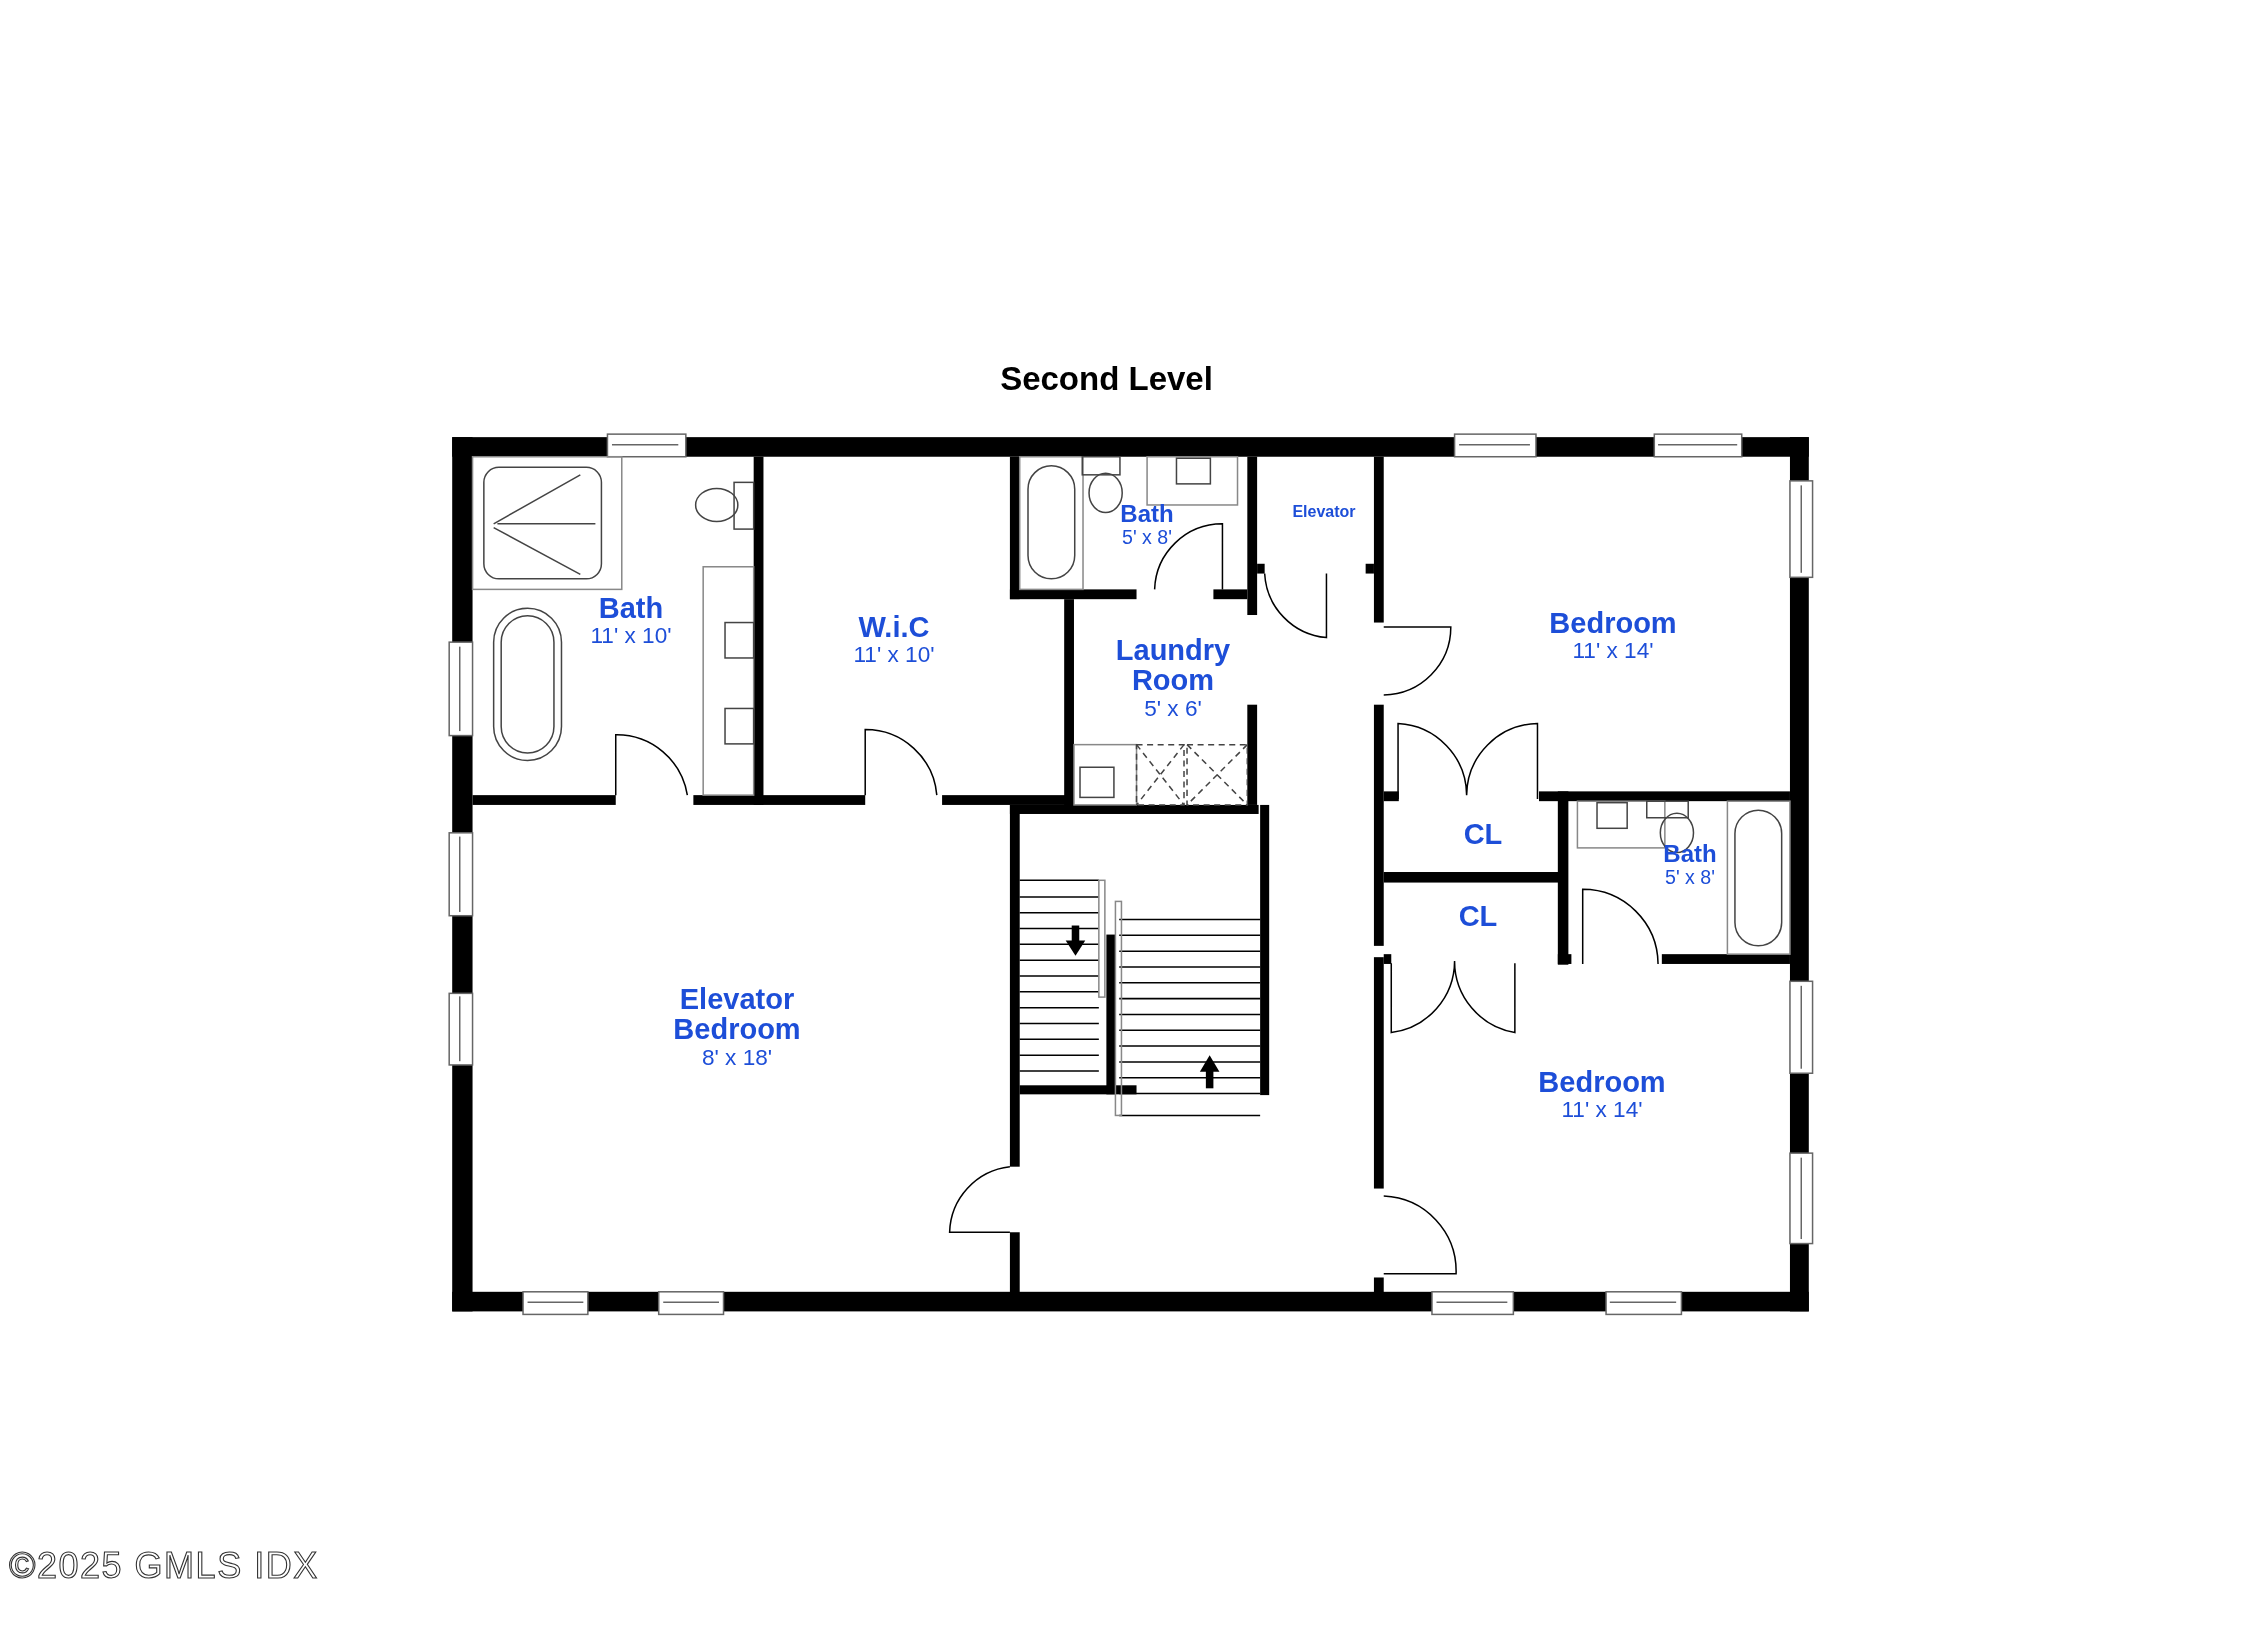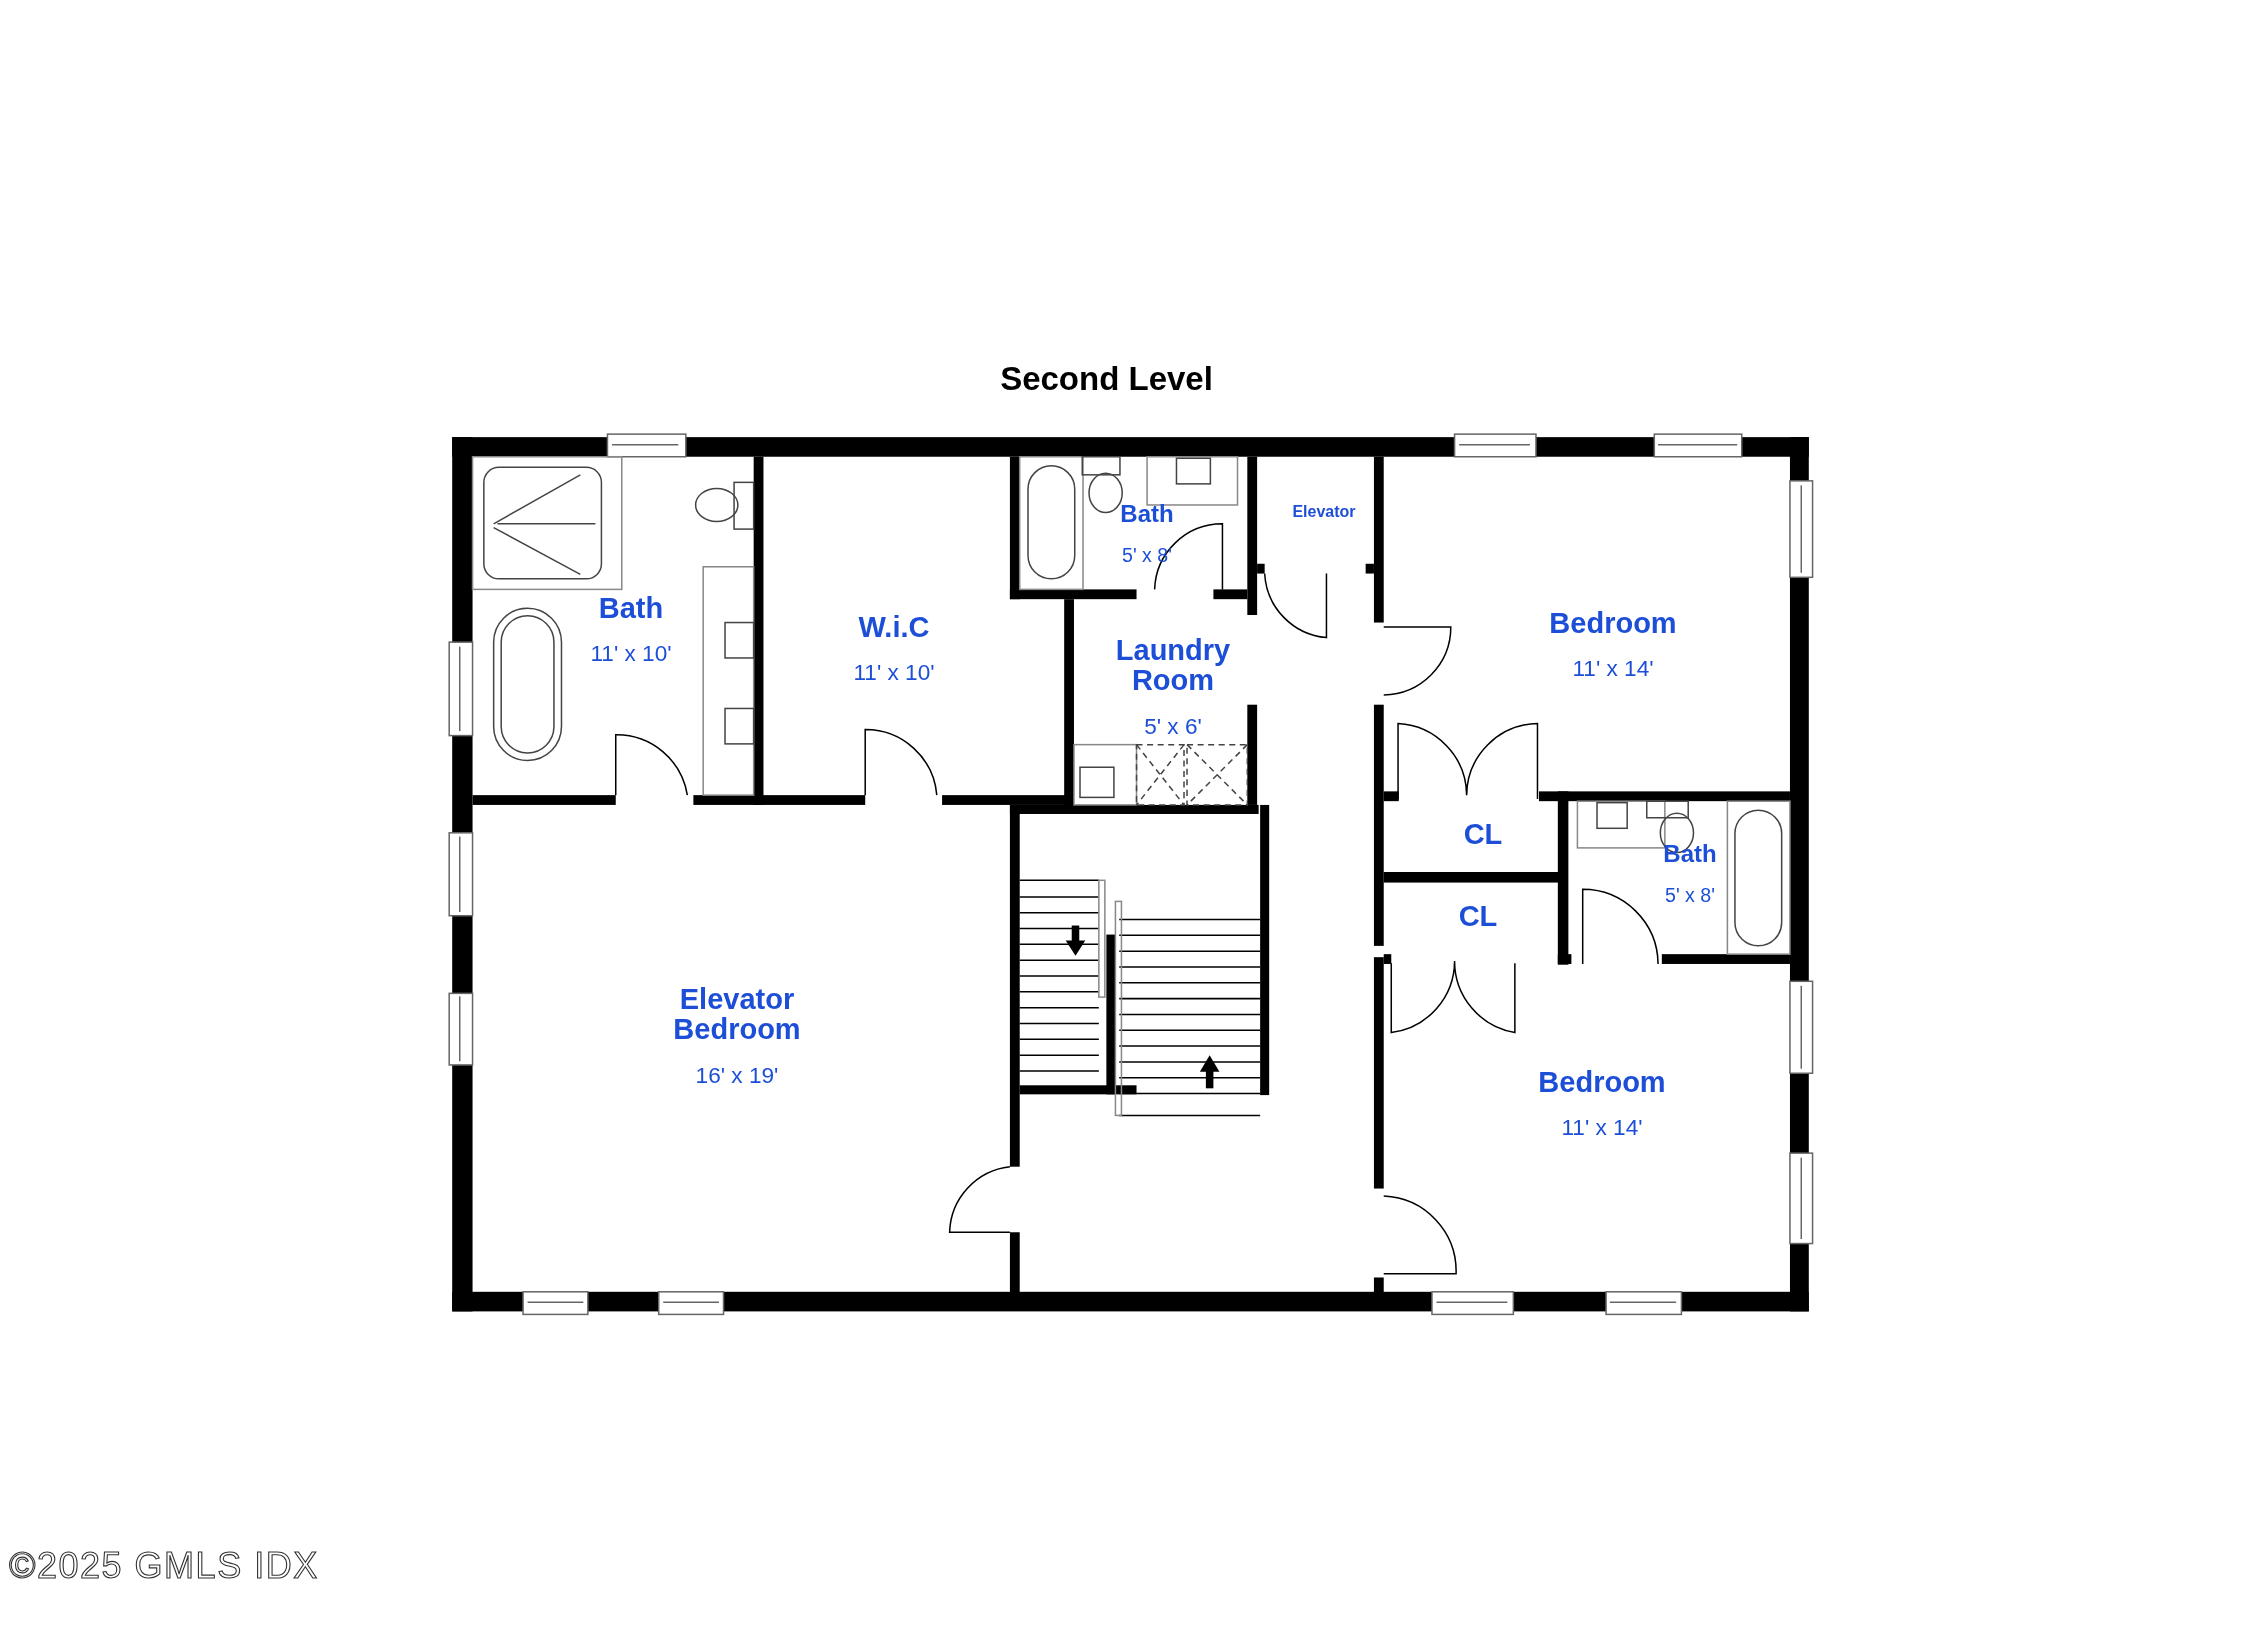--- a/index.html
+++ b/index.html
@@ -1,21 +1,21 @@
 <!DOCTYPE html>
 <html style="font-size:12px"><head>
 <meta charset="utf-8">
 <style>
   html, body { margin: 0; padding: 0; background: #ffffff; }
   body { width: 2261px; height: 1637px; position: relative; overflow: hidden; font-family: "Liberation Sans", sans-serif; }
   #plan { position: absolute; left: 0; top: 0; width: 2261px; height: 1637px; }
   .title { position: absolute; left: 0; width: 2213px; top: 360px; text-align: center; font-weight: bold; font-size: 33px; color: #000; }
   .room-label { position: absolute; text-align: center; color: #1d4ed8; line-height: 1.05; transform: translate(-50%, 0); white-space: nowrap; }
   .room-name { font-weight: bold; font-size: 29px; display: block; }
-  .room-dim { font-size: 22.6px; display: block; margin-top: 19px; }
+  .room-dim { font-size: 22.6px; display: block; margin-top: 1px; }
   .small-name { font-size: 24px; }
   .watermark { position: absolute; left: 9px; top: 1545px; font-size: 36px; color: transparent; -webkit-text-stroke: 1.1px #333; letter-spacing: 1.5px; font-family: "Liberation Sans", sans-serif; }
   .wall { fill: #000; }
   .fix { fill: #fff; stroke: #000; stroke-width: 2; }
   .thin { fill: none; stroke: #000; stroke-width: 2; }
   .win { fill: #fff; stroke: #666; stroke-width: 2; }
   .dash { fill: none; stroke: #444; stroke-width: 2; stroke-dasharray: 8 6; }
 </style>
 </head>
 <body>
@@ -229,21 +229,21 @@
 <div class="room-label" style="left:1478px; top:901px;">
   <span class="room-name">CL</span>
 </div>
 <div class="room-label" style="left:1690px; top:841px;">
   <span class="room-name small-name">Bath</span>
   <span class="room-dim" style="font-size:19.6px">5' x 8'</span>
 </div>
 <div class="room-label" style="left:737px; top:984px;">
   <span class="room-name">Elevator</span>
   <span class="room-name">Bedroom</span>
-  <span class="room-dim">16' x 19'</span>
+  <span class="room-dim">8' x 18'</span>
 </div>
 <div class="room-label" style="left:1602px; top:1067px;">
   <span class="room-name">Bedroom</span>
   <span class="room-dim">11' x 14'</span>
 </div>
 
 <div class="watermark">©2025 GMLS IDX</div>
 
 
 </body></html>

